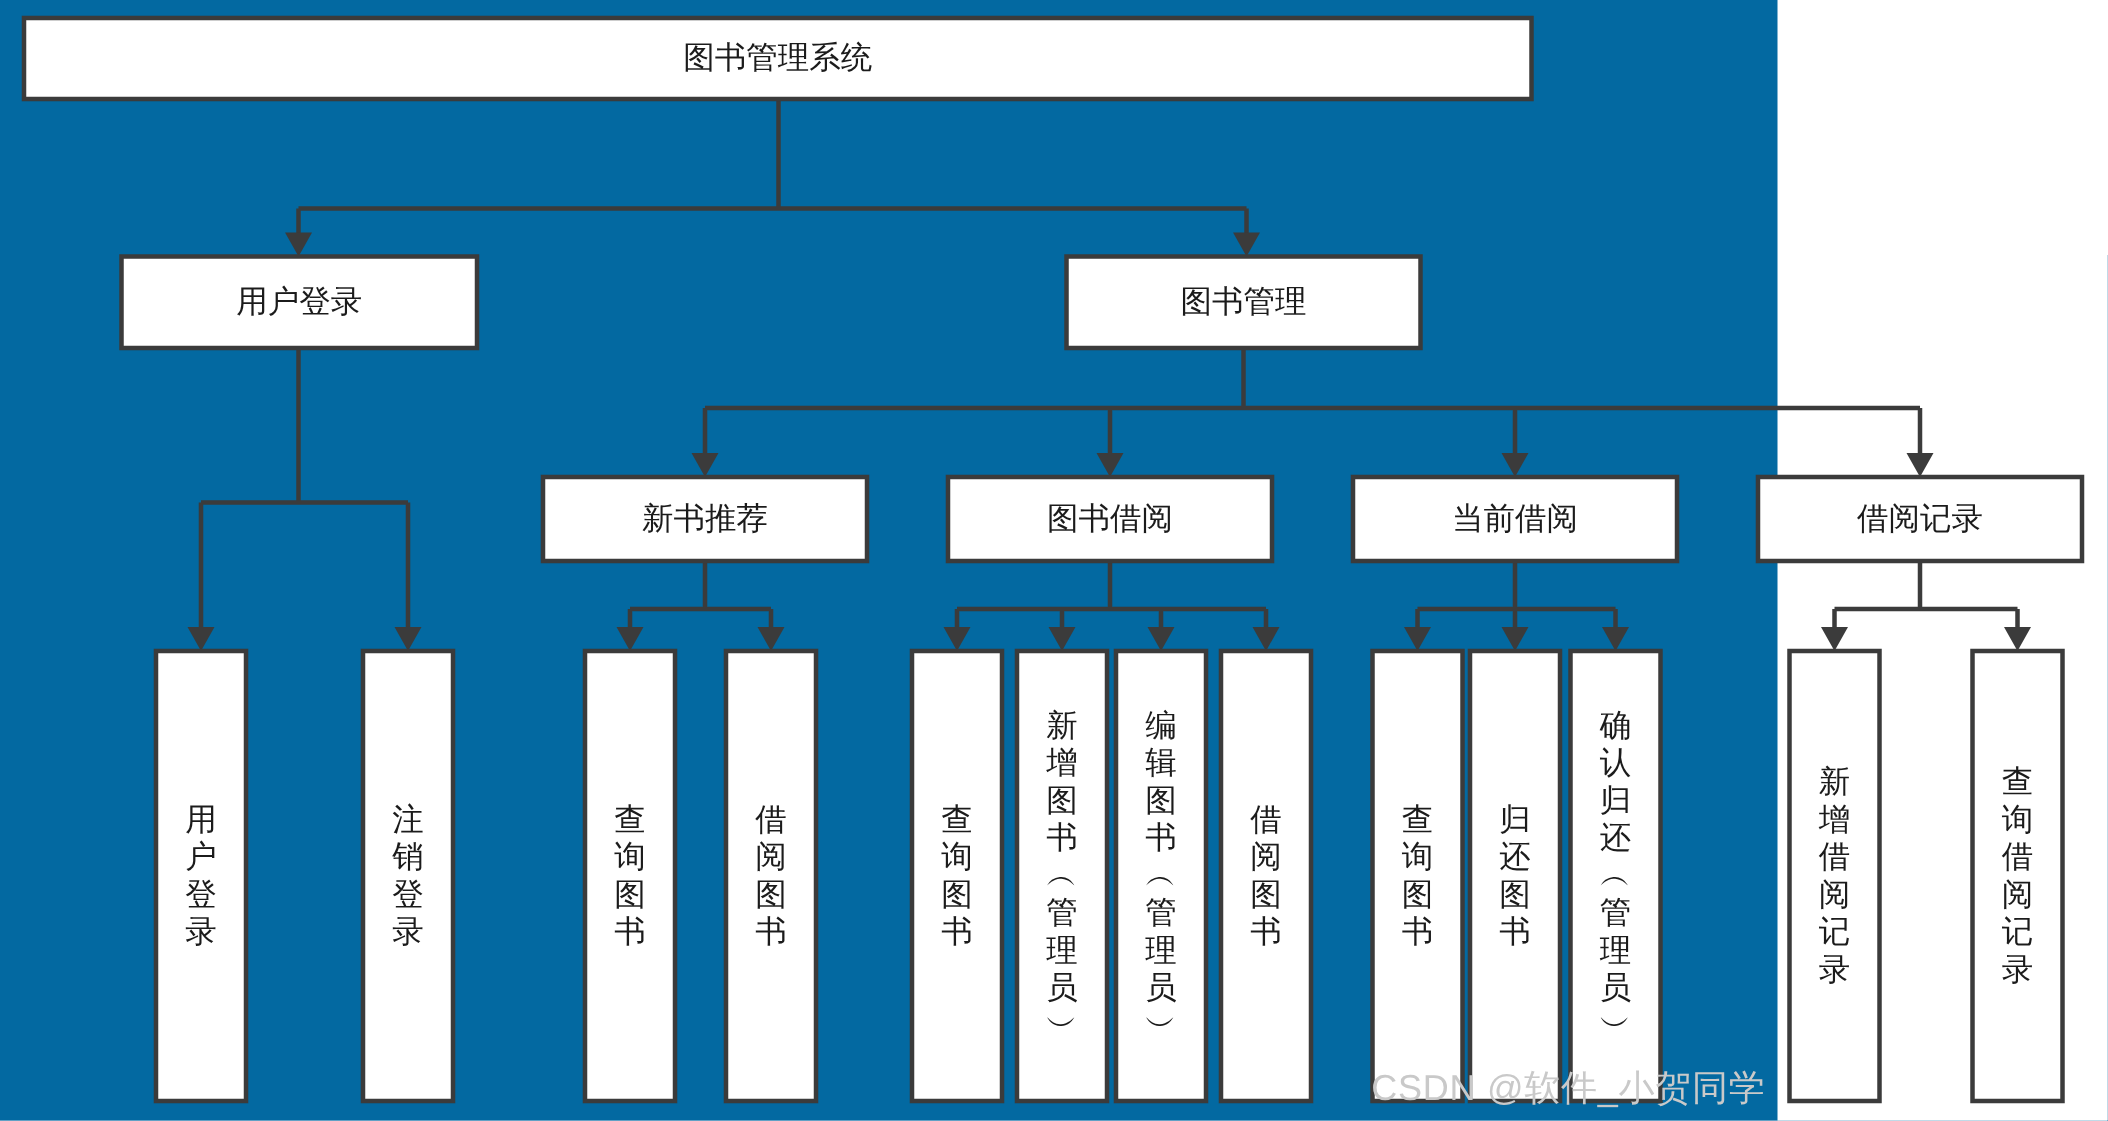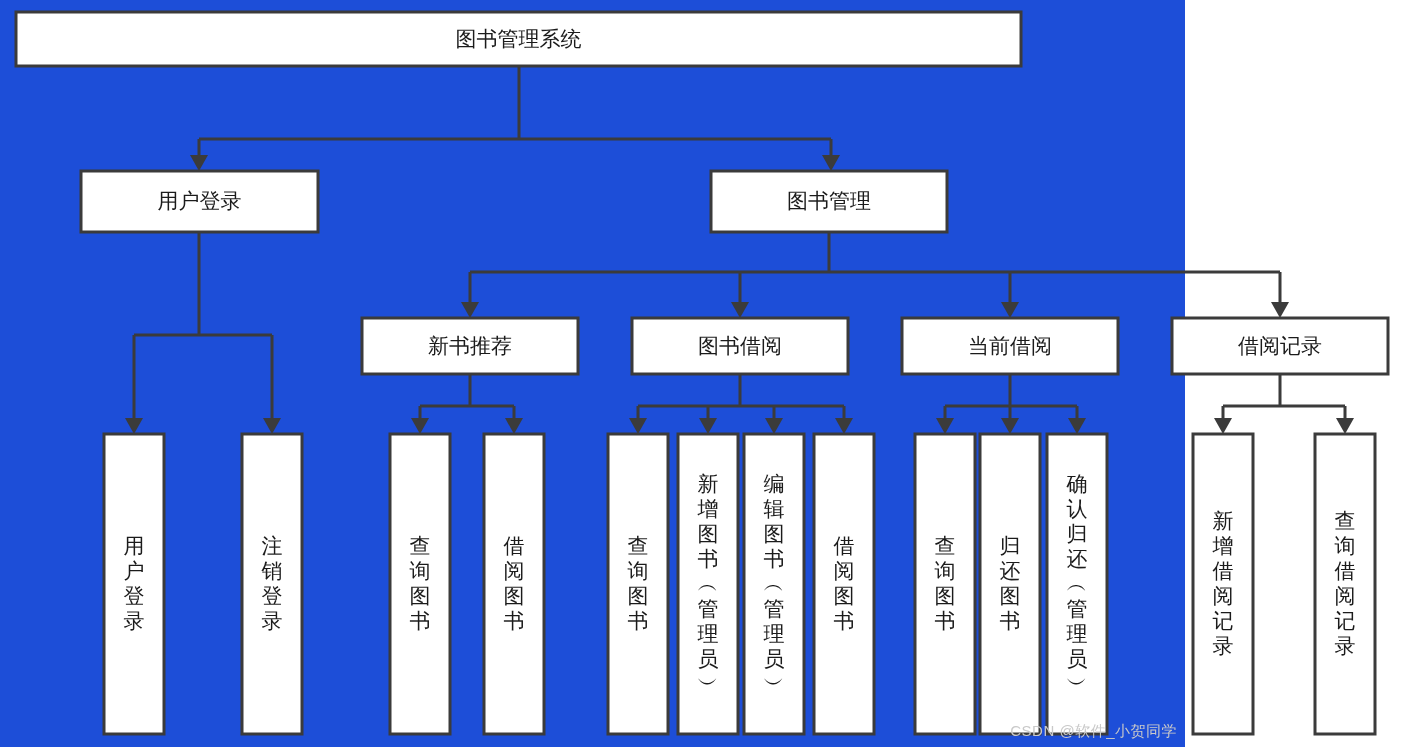--- a/index.html
+++ b/index.html
@@ -10,21 +10,21 @@
   body {
     width: 1405px;
     height: 747px;
     font-family: "Liberation Sans", "DejaVu Sans", sans-serif;
     overflow: hidden;
   }
   #diagram-root {
     position: relative;
     width: 1185px;
     height: 747px;
-    background: #1d4ed8;
+    background: #0369a1;
   }
   svg#flow-svg {
     position: absolute;
     left: 0;
     top: 0;
     width: 1405px;
     height: 747px;
   }
   .node-box {
     fill: #ffffff;
@@ -51,21 +51,21 @@
   }
   .arrow-head {
     fill: #3b3b3b;
     stroke: none;
   }
   .watermark-text {
     position: absolute;
     right: 8px;
     bottom: 6px;
     font-family: "Liberation Sans", "DejaVu Sans", sans-serif;
-    font-size: 15px;
+    font-size: 24px;
     color: #c9c9c9;
     white-space: nowrap;
     letter-spacing: 0.5px;
     user-select: none;
   }
 </style>
 </head>
 <body>
 
 <div id="diagram-root">

